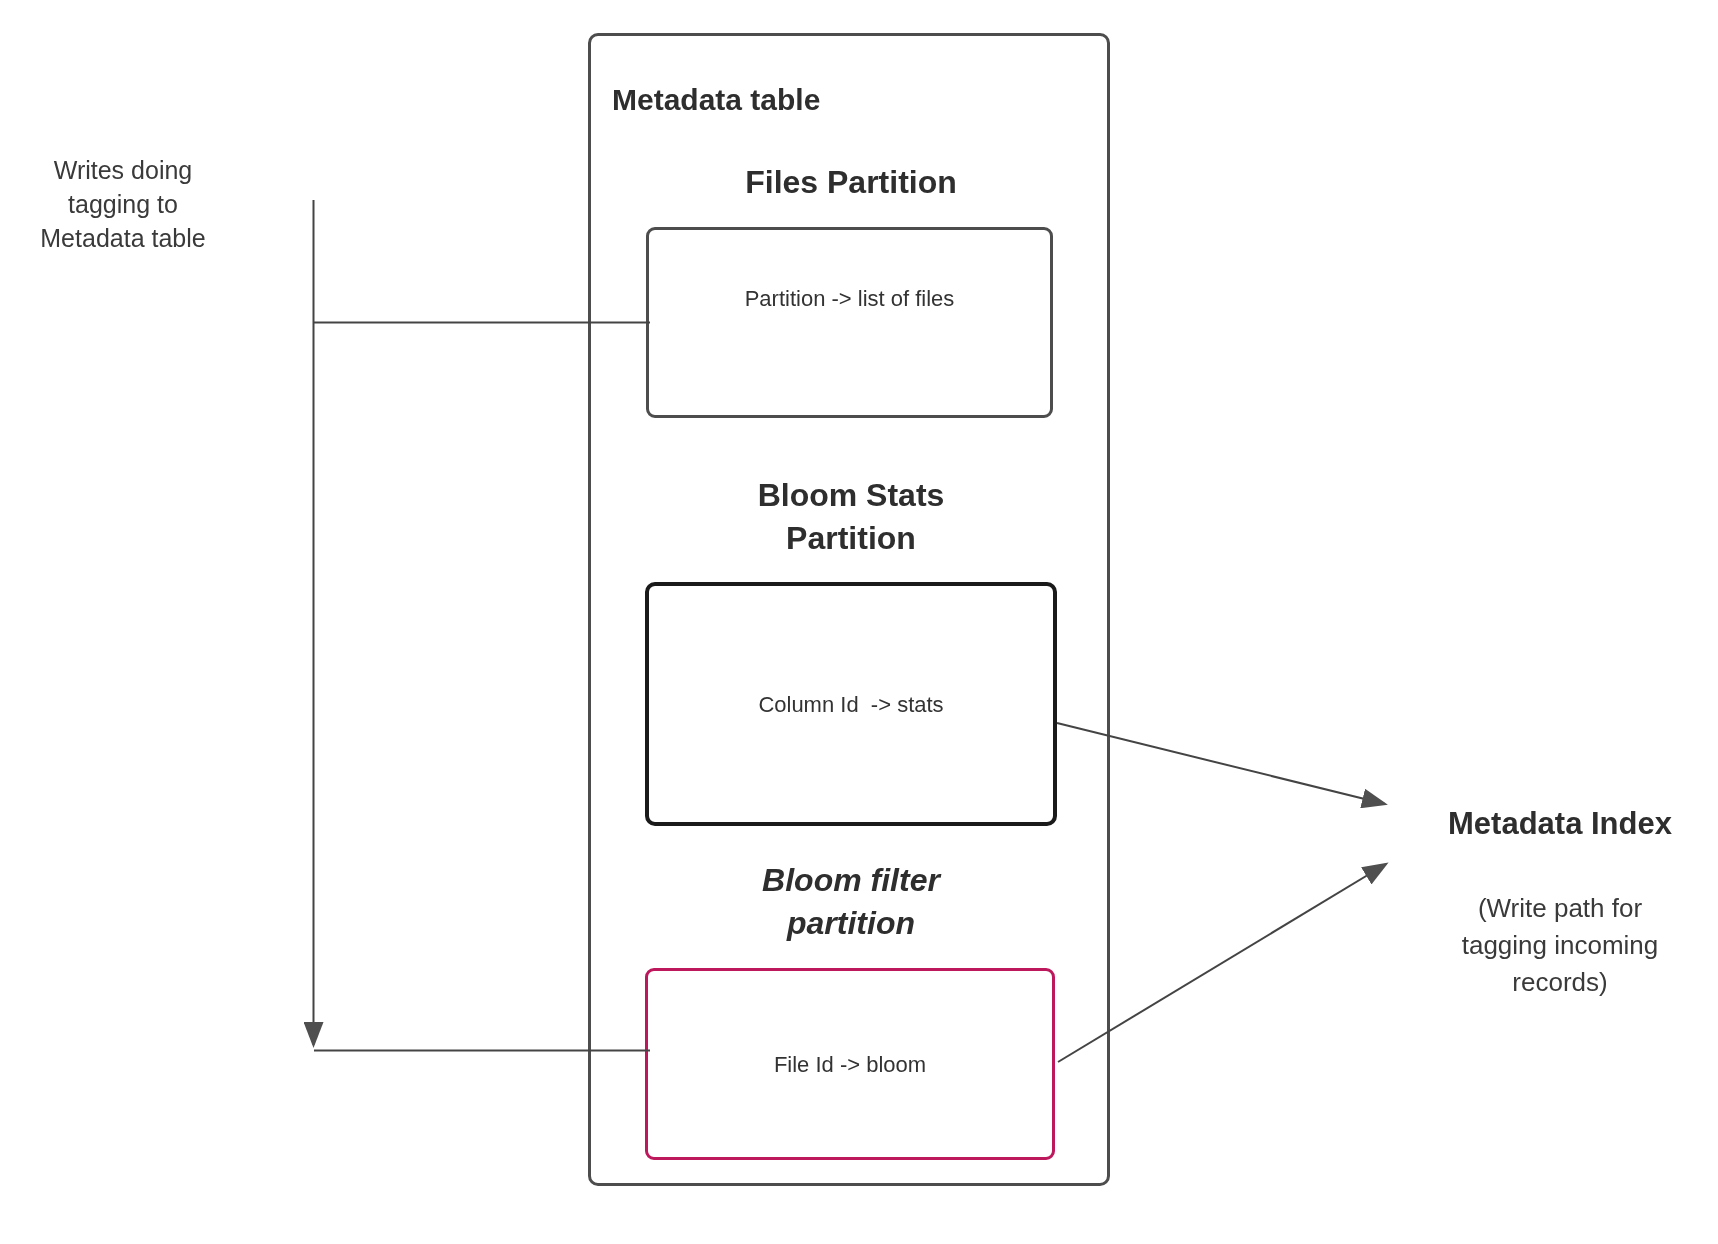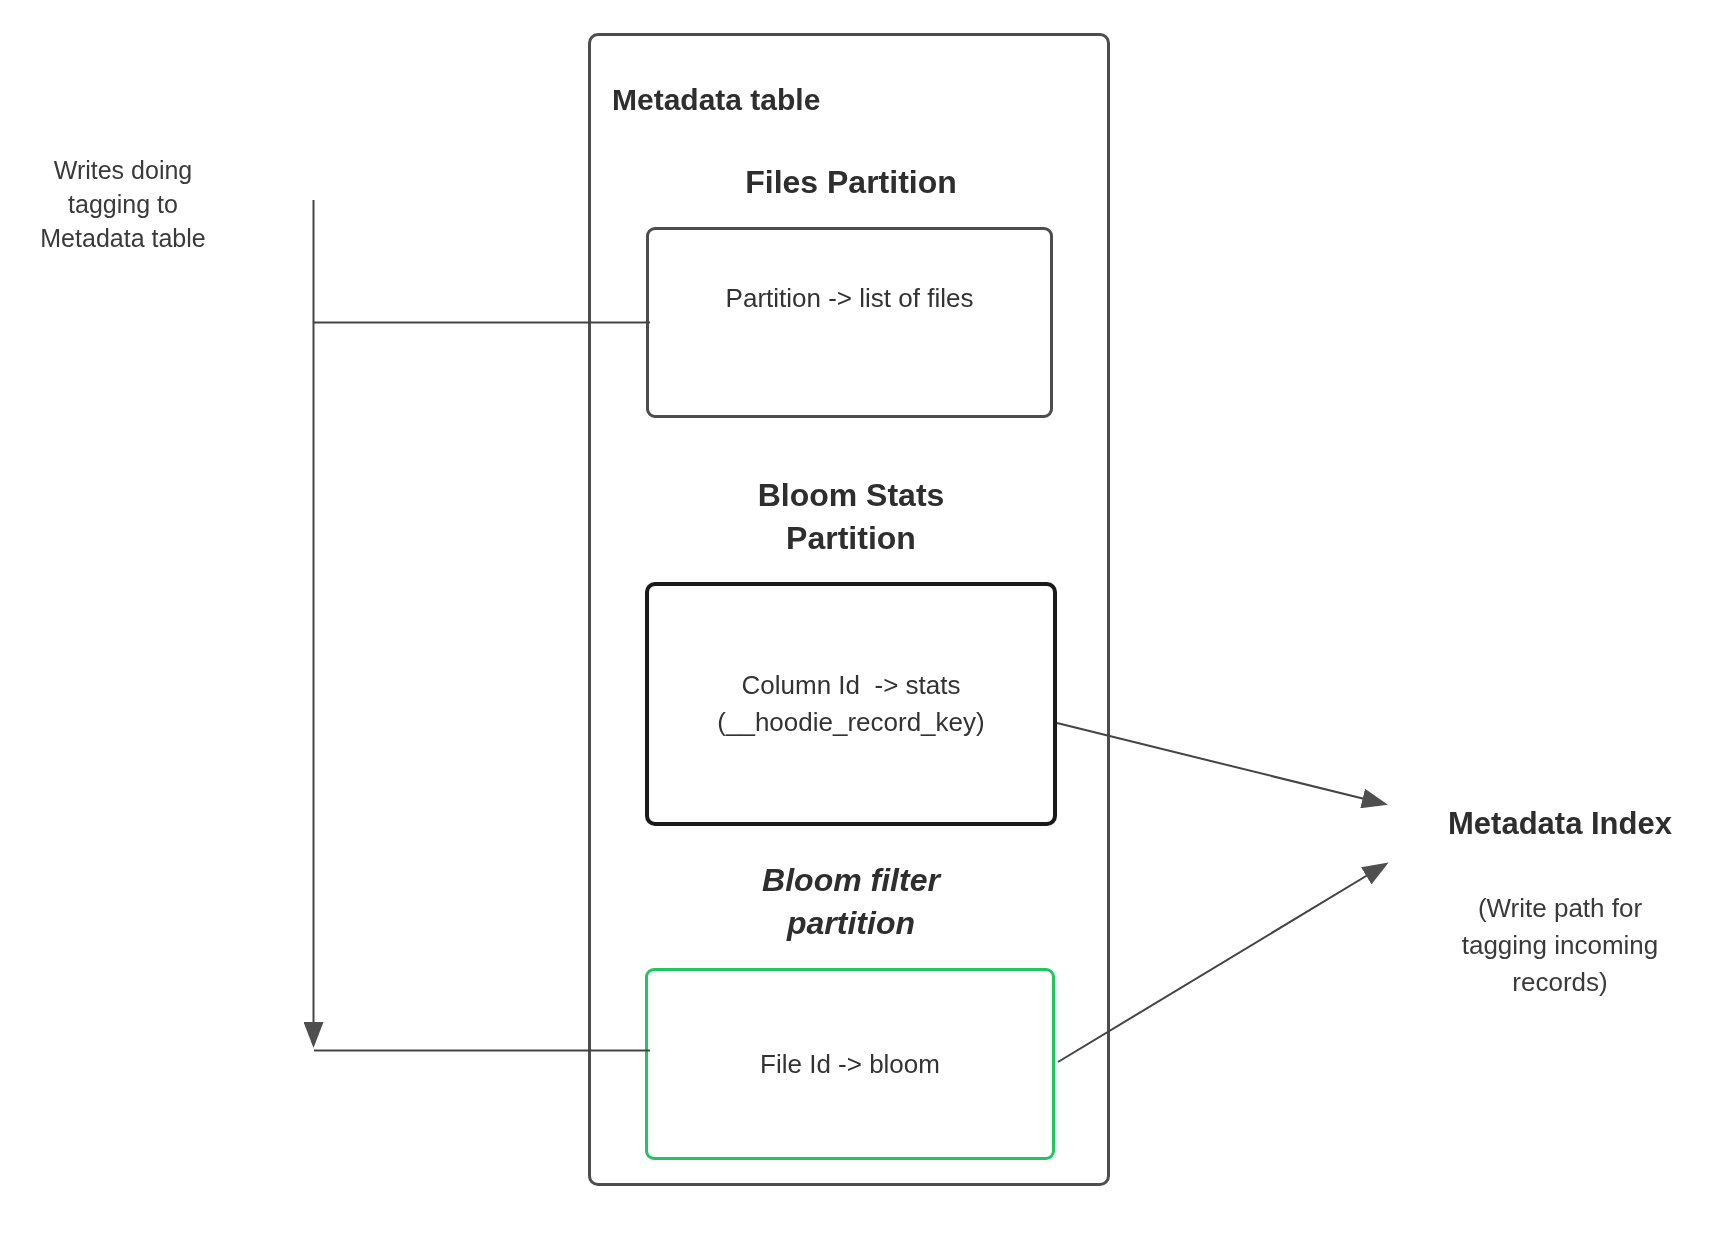--- a/index.html
+++ b/index.html
@@ -64,37 +64,37 @@
 
   
   .pbox {
     position: absolute;
     box-sizing: border-box;
     display: flex;
     flex-direction: column;
     justify-content: center;
     align-items: center;
     text-align: left;
-    font-size: 26px;
+    font-size: 22px;
     line-height: 37px;
     background: #ffffff;
     color: #333333;
   }
   .files-box {
     left: 646px; top: 227px; width: 407px; height: 191px;
     border: 3px solid #4d4d4d; border-radius: 9px;
     padding-bottom: 48px;
   }
   .stats-box {
     left: 645px; top: 582px; width: 412px; height: 244px;
     border: 4px solid #1a1a1a; border-radius: 10px;
   }
   .bloom-box {
     left: 645px; top: 968px; width: 410px; height: 192px;
-    border: 3px solid #22c55e; border-radius: 9px;
+    border: 3px solid #be185d; border-radius: 9px;
   }
   .body-line { white-space: pre-wrap; }
 
   
   .index-title {
     position: absolute;
     left: 1385px;
     top: 806px;
     width: 350px;
     text-align: center;
@@ -145,21 +145,20 @@
   <div class="pbox files-box">
     <div class="body-line">Partition -&gt; list of files</div>
   </div>
 
   <div class="part-heading stats-heading">
     <div>Bloom Stats</div>
     <div>Partition</div>
   </div>
   <div class="pbox stats-box">
     <div class="body-line">Column Id  -&gt; stats</div>
-    <div class="body-line">(__hoodie_record_key)</div>
   </div>
 
   <div class="part-heading bloom-heading">
     <div>Bloom filter</div>
     <div>partition</div>
   </div>
   <div class="pbox bloom-box">
     <div class="body-line">File Id -&gt; bloom</div>
   </div>
 

